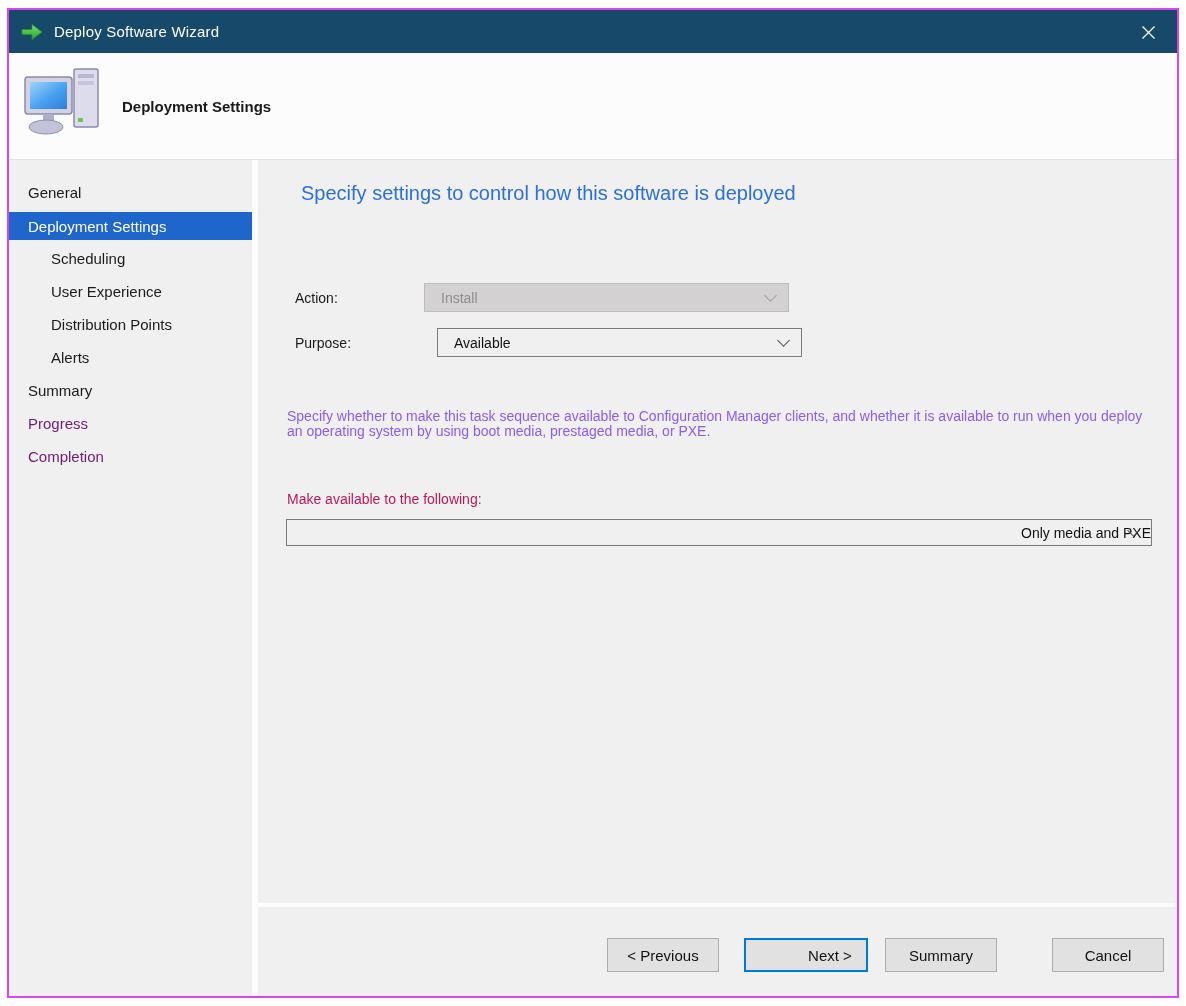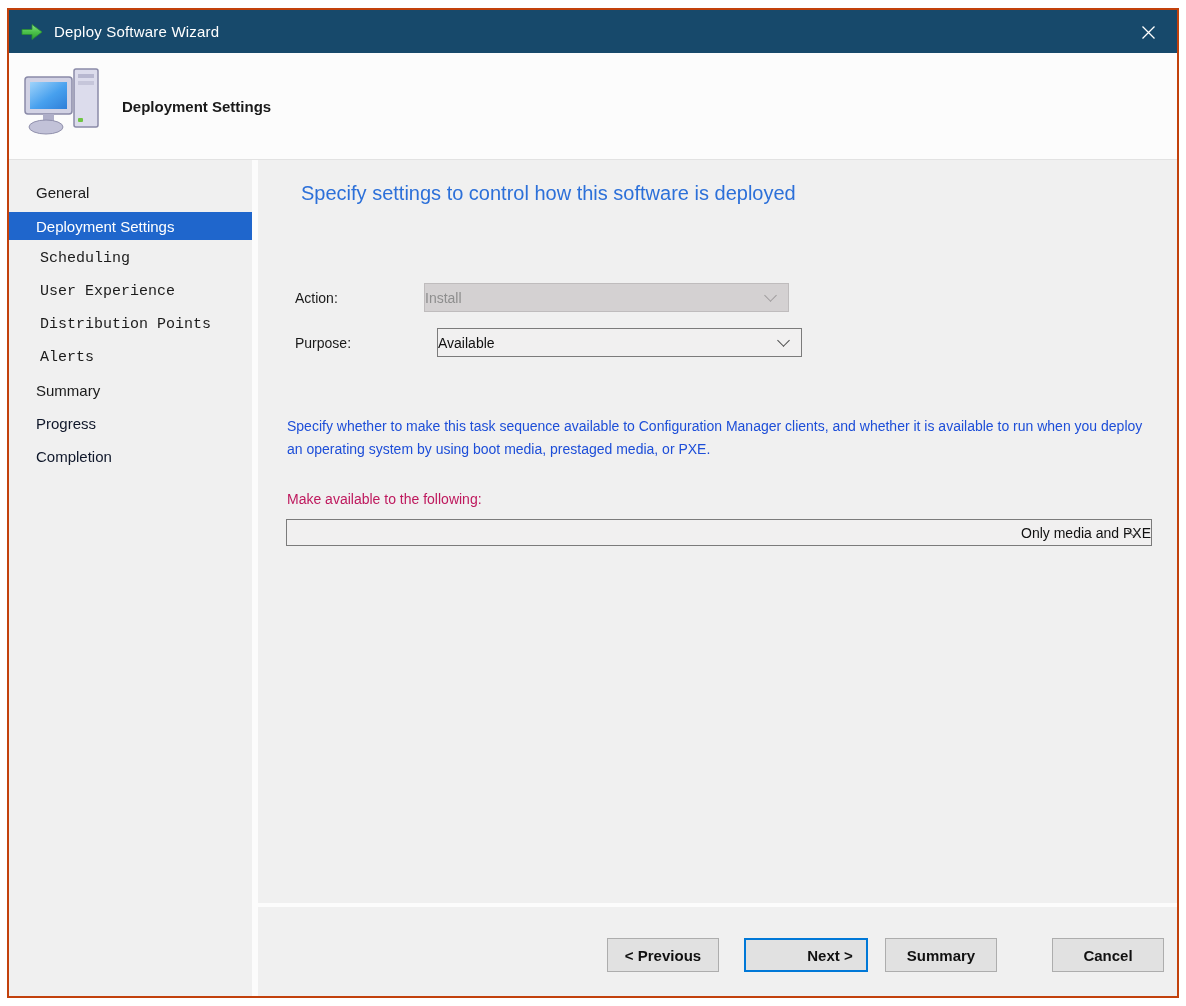--- a/index.html
+++ b/index.html
@@ -1,61 +1,61 @@
 <!DOCTYPE html>
 <html><head>
 <meta charset="utf-8">
 <style>
   html,body{margin:0;padding:0;background:#ffffff;width:1186px;height:1006px;
     font-family:"Liberation Sans",sans-serif;-webkit-font-smoothing:antialiased;}
   .window{position:absolute;left:7px;top:8px;width:1172px;height:990px;box-sizing:border-box;
-    border:2px solid #c2410c;background:#F0F0F0;overflow:hidden;}
+    border:2px solid #d946ef;background:#F0F0F0;overflow:hidden;}
 
   
   .titlebar{position:absolute;left:0;top:0;right:0;height:43px;background:#17496B;
     display:flex;align-items:center;}
   .titlebar .tb-icon{margin-left:10px;width:26px;height:24px;flex:0 0 auto;}
   .titlebar .tb-title{color:#FFFFFF;font-size:15px;margin-left:9px;letter-spacing:.2px;}
   .close-btn{position:absolute;right:14px;top:7px;width:30px;height:30px;display:flex;
     align-items:center;justify-content:center;cursor:default;}
 
   
   .header{position:absolute;left:0;top:43px;right:0;height:107px;background:#FCFCFC;
     border-bottom:1px solid #E2E2E2;box-sizing:border-box;}
   .header-icon{position:absolute;left:13px;top:11px;width:84px;height:84px;}
   .header-title{position:absolute;left:113px;top:0;height:100%;display:flex;align-items:center;
     font-size:15px;font-weight:bold;color:#1A1A1A;}
 
   
   .sidebar{position:absolute;left:0;top:150px;bottom:0;width:243px;background:#F0F0F0;
     padding-top:16px;box-sizing:border-box;}
   .nav-item{height:33px;display:flex;align-items:center;font-size:15px;color:#1B1B1B;
-    padding-left:27px;box-sizing:border-box;}
-  .nav-item.sub{padding-left:31px;font-family:Liberation Mono, monospace;}
+    padding-left:19px;box-sizing:border-box;}
+  .nav-item.sub{padding-left:42px;}
   .nav-item.selected{background:#1F66CC;color:#FFFFFF;height:28px;margin:3px 0 2px 0;}
-  .nav-item.disabled{color:#0f172a;}
+  .nav-item.disabled{color:#701a75;}
   .divider-v{position:absolute;left:243px;top:150px;bottom:0;width:6px;background:#FCFCFC;}
 
   
   .content{position:absolute;left:249px;top:150px;right:0;height:743px;background:#F0F0F0;}
   .heading{position:absolute;left:27px;top:22px;font-size:20px;color:#2C70D9;margin-left:16px;}
   .field-label{position:absolute;font-size:14px;color:#1A1A1A;}
   .combo{position:absolute;box-sizing:border-box;background:#F1F0F0;border:1px solid #7B7B7B;
-    display:flex;align-items:center;padding-left:0;font-size:14px;color:#111111;}
+    display:flex;align-items:center;padding-left:16px;font-size:14px;color:#111111;}
   .combo.disabled{background:#D4D1D2;border-color:#BFBCBD;color:#8E8E8E;}
   .chev{position:absolute;right:13px;top:50%;width:8px;height:8px;margin-top:-7px;
     border-right:1.6px solid #4A4A4A;border-bottom:1.6px solid #4A4A4A;transform:rotate(45deg);}
   .combo.disabled .chev{border-color:#9F9C9D;}
-  .description{position:absolute;left:29px;top:255px;width:872px;font-size:14px;line-height:23px;
-    color:#1d4ed8;}
+  .description{position:absolute;left:29px;top:249px;width:872px;font-size:14px;line-height:15px;
+    color:#8b5cf6;}
   .make-label{position:absolute;left:29px;top:331px;font-size:14px;color:#be185d;}
 
   
   .divider-h{position:absolute;left:249px;top:893px;right:0;height:4px;background:#FCFCFC;}
-  .bottombar{position:absolute;left:249px;top:897px;right:0;bottom:0;background:#F0F0F0;font-weight:bold;}
+  .bottombar{position:absolute;left:249px;top:897px;right:0;bottom:0;background:#F0F0F0;}
   .btn{position:absolute;top:31px;width:112px;height:34px;background:#E1E1E1;
     border:1px solid #ADADAD;box-sizing:border-box;display:flex;align-items:center;
     justify-content:center;font-size:15px;color:#111111;cursor:default;}
   .btn.next{border:2px solid #0078D7;width:124px;}
 </style>
 </head>
 <body>
 
 <div class="window">
 

